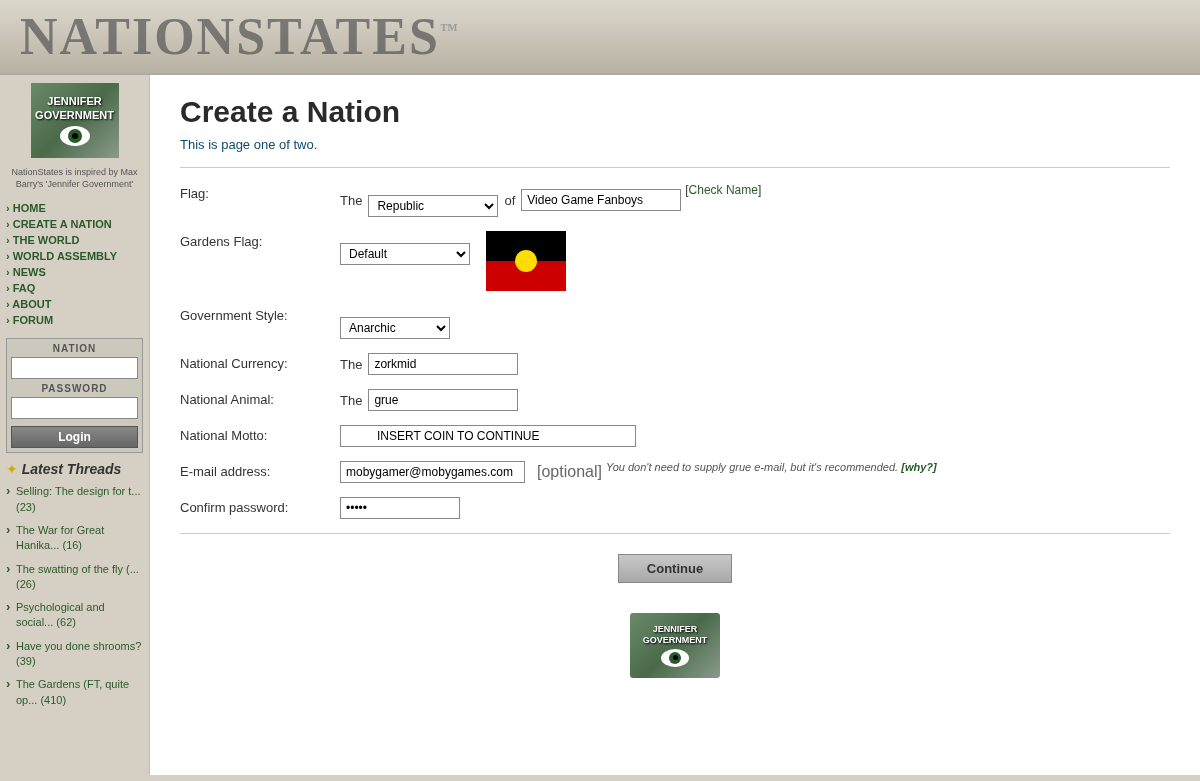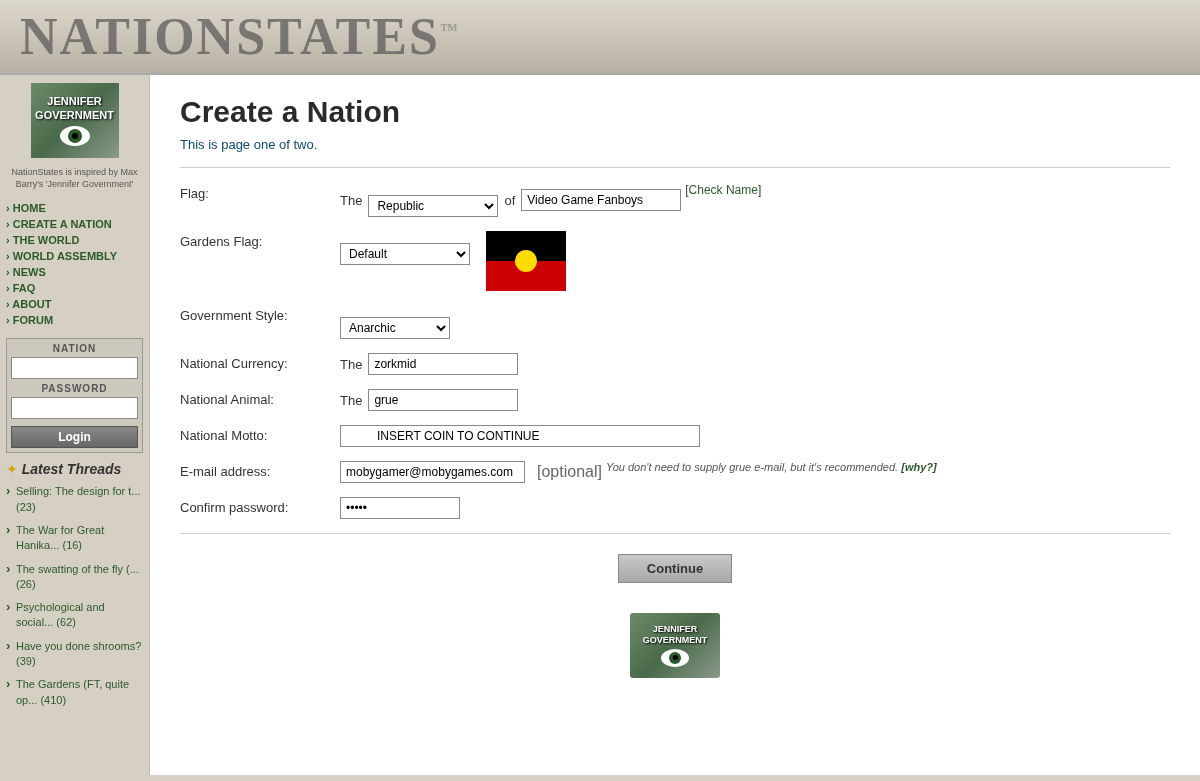--- a/index.html
+++ b/index.html
@@ -319,21 +319,21 @@
       border-radius: 50%;
       top: 50%;
       left: 50%;
       transform: translate(-50%, -50%);
     }
 
     #govt-style-select { width: 110px; }
 
     #currency-input { width: 150px; }
     #animal-input { width: 150px; }
-    #motto-input { width: 360px; padding-left: 36px; }
+    #motto-input { width: 296px; padding-left: 36px; }
     #email-input { width: 185px; }
 
     .check-name-link {
       color: #2a5a2a;
       font-size: 12px;
       text-decoration: none;
     }
 
     .bracket { color: #333; }
 

